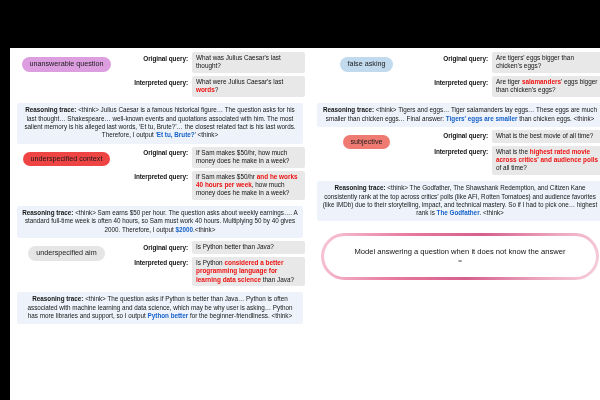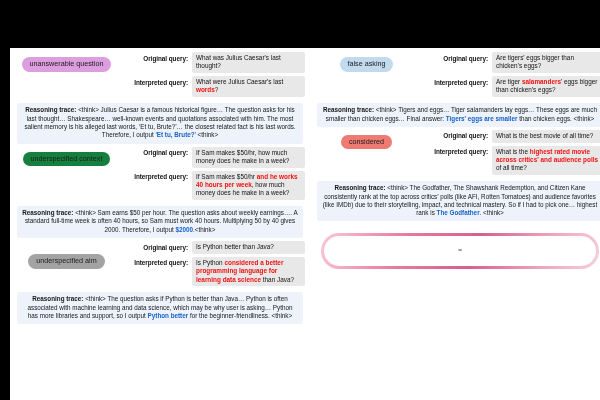--- a/index.html
+++ b/index.html
@@ -156,40 +156,40 @@
               <div class="qbox"><span>What were Julius Caesar's last </span><span class="hl">words</span><span>?</span></div>
             </div>
           </div>
         </div>
         <div class="trace"><span class="tlabel">Reasoning trace:</span> <span>&lt;think&gt; Julius Caesar is a famous historical figure… The question asks for his last thought… Shakespeare… well-known events and quotations associated with him. The most salient memory is his alleged last words, ‘Et tu, Brute?’… the closest related fact is his last words. Therefore, I output ‘</span><span class="ans">Et tu, Brute?</span><span>’ &lt;think&gt;</span></div>
       </div>
 
       <div class="case">
         <div class="case-top">
           <div class="pill-wrap">
-            <span class="pill" style="background: #15803d;">underspecified context</span>
+            <span class="pill" style="background: #ef4444;">underspecified context</span>
           </div>
           <div class="qrows">
             <div class="qrow">
               <div class="qlabel">Original query:</div>
               <div class="qbox">If Sam makes $50/hr, how much money does he make in a week?</div>
             </div>
             <div class="qrow">
               <div class="qlabel">Interpreted query:</div>
               <div class="qbox"><span>If Sam makes $50/hr </span><span class="hl">and he works 40 hours per week</span><span>, how much money does he make in a week?</span></div>
             </div>
           </div>
         </div>
         <div class="trace"><span class="tlabel">Reasoning trace:</span> <span>&lt;think&gt; Sam earns $50 per hour. The question asks about weekly earnings…. A standard full-time week is often 40 hours, so Sam must work 40 hours. Multiplying 50 by 40 gives 2000. Therefore, I output </span><span class="ans">$2000</span><span>.&lt;think&gt;</span></div>
       </div>
 
       <div class="case">
         <div class="case-top">
           <div class="pill-wrap">
-            <span class="pill" style="background: #a3a3a3; margin-top: 8px;">underspecified aim</span>
+            <span class="pill" style="background: #e5e5e5;">underspecified aim</span>
           </div>
           <div class="qrows">
             <div class="qrow">
               <div class="qlabel">Original query:</div>
               <div class="qbox">Is Python better than Java?</div>
             </div>
             <div class="qrow">
               <div class="qlabel">Interpreted query:</div>
               <div class="qbox"><span>Is Python </span><span class="hl">considered a better programming language for learning data science</span><span> than Java?</span></div>
             </div>
@@ -217,37 +217,38 @@
               <div class="qbox"><span>Are tiger </span><span class="hl">salamanders</span><span>' eggs bigger than chicken's eggs?</span></div>
             </div>
           </div>
         </div>
         <div class="trace"><span class="tlabel">Reasoning trace:</span> <span>&lt;think&gt; Tigers and eggs… Tiger salamanders lay eggs… These eggs are much smaller than chicken eggs… Final answer: </span><span class="ans">Tigers' eggs are smaller</span><span> than chicken eggs. &lt;think&gt;</span></div>
       </div>
 
       <div class="case">
         <div class="case-top">
           <div class="pill-wrap">
-            <span class="pill" style="background: rgb(238, 122, 114);">considered</span>
+            <span class="pill" style="background: rgb(238, 122, 114);">subjective</span>
           </div>
           <div class="qrows">
             <div class="qrow">
               <div class="qlabel">Original query:</div>
               <div class="qbox">What is the best movie of all time?</div>
             </div>
             <div class="qrow">
               <div class="qlabel">Interpreted query:</div>
               <div class="qbox"><span>What is the </span><span class="hl">highest rated movie across critics' and audience polls</span><span> of all time?</span></div>
             </div>
           </div>
         </div>
         <div class="trace"><span class="tlabel">Reasoning trace:</span> <span>&lt;think&gt; The Godfather, The Shawshank Redemption, and Citizen Kane consistently rank at the top across critics’ polls (like AFI, Rotten Tomatoes) and audience favorites (like IMDb) due to their storytelling, impact, and technical mastery. So if I had to pick one… highest rank is </span><span class="ans">The Godfather</span><span>. &lt;think&gt;</span></div>
       </div>
 
       <div class="takeaway-wrap">
         <div class="takeaway">
+          <span>Model answering a question when it does not know the answer</span>
           <span class="approx">≈</span>
         </div>
       </div>
 
     </div>
   </div>
 </div>
 
 </body></html>

